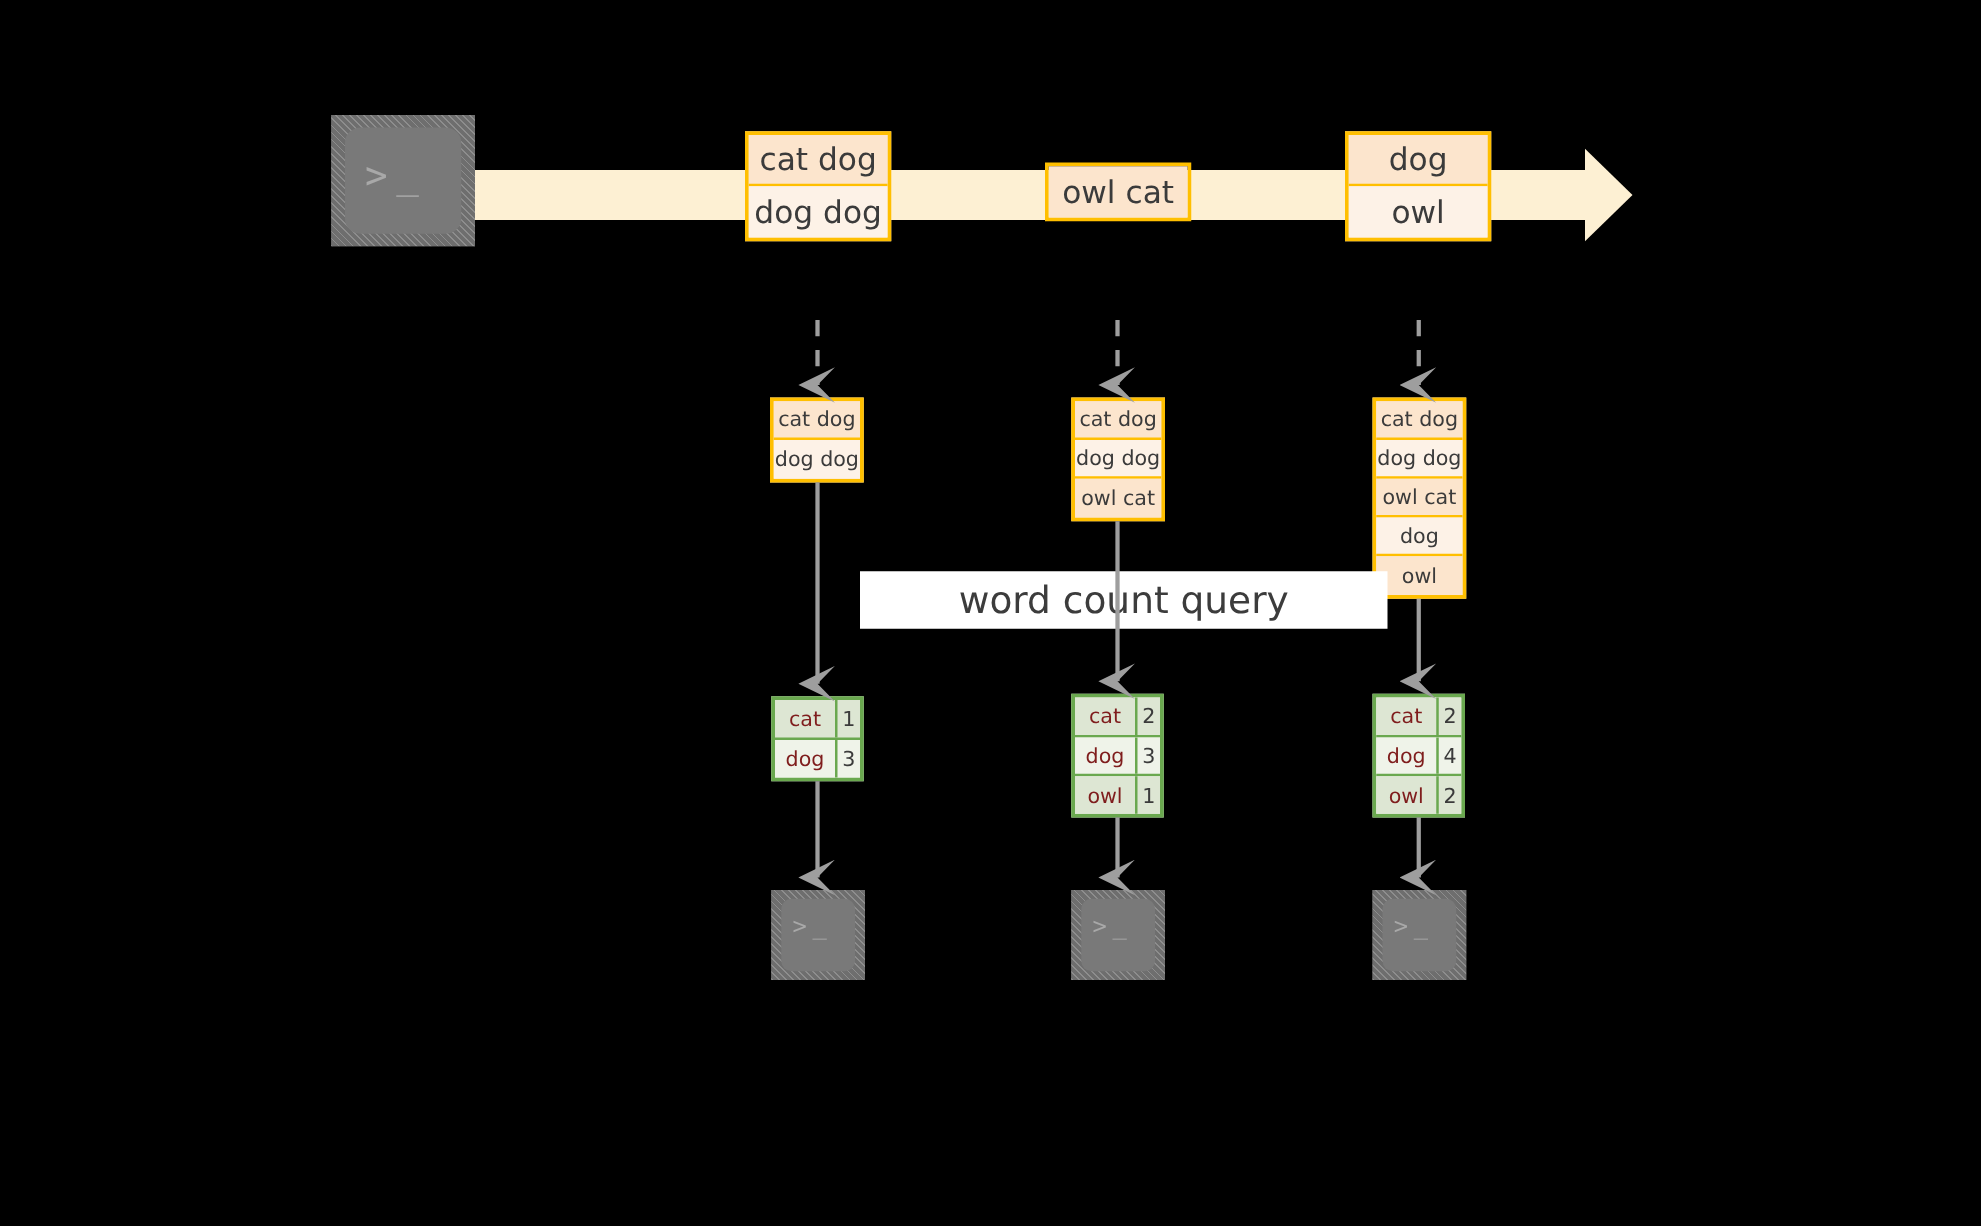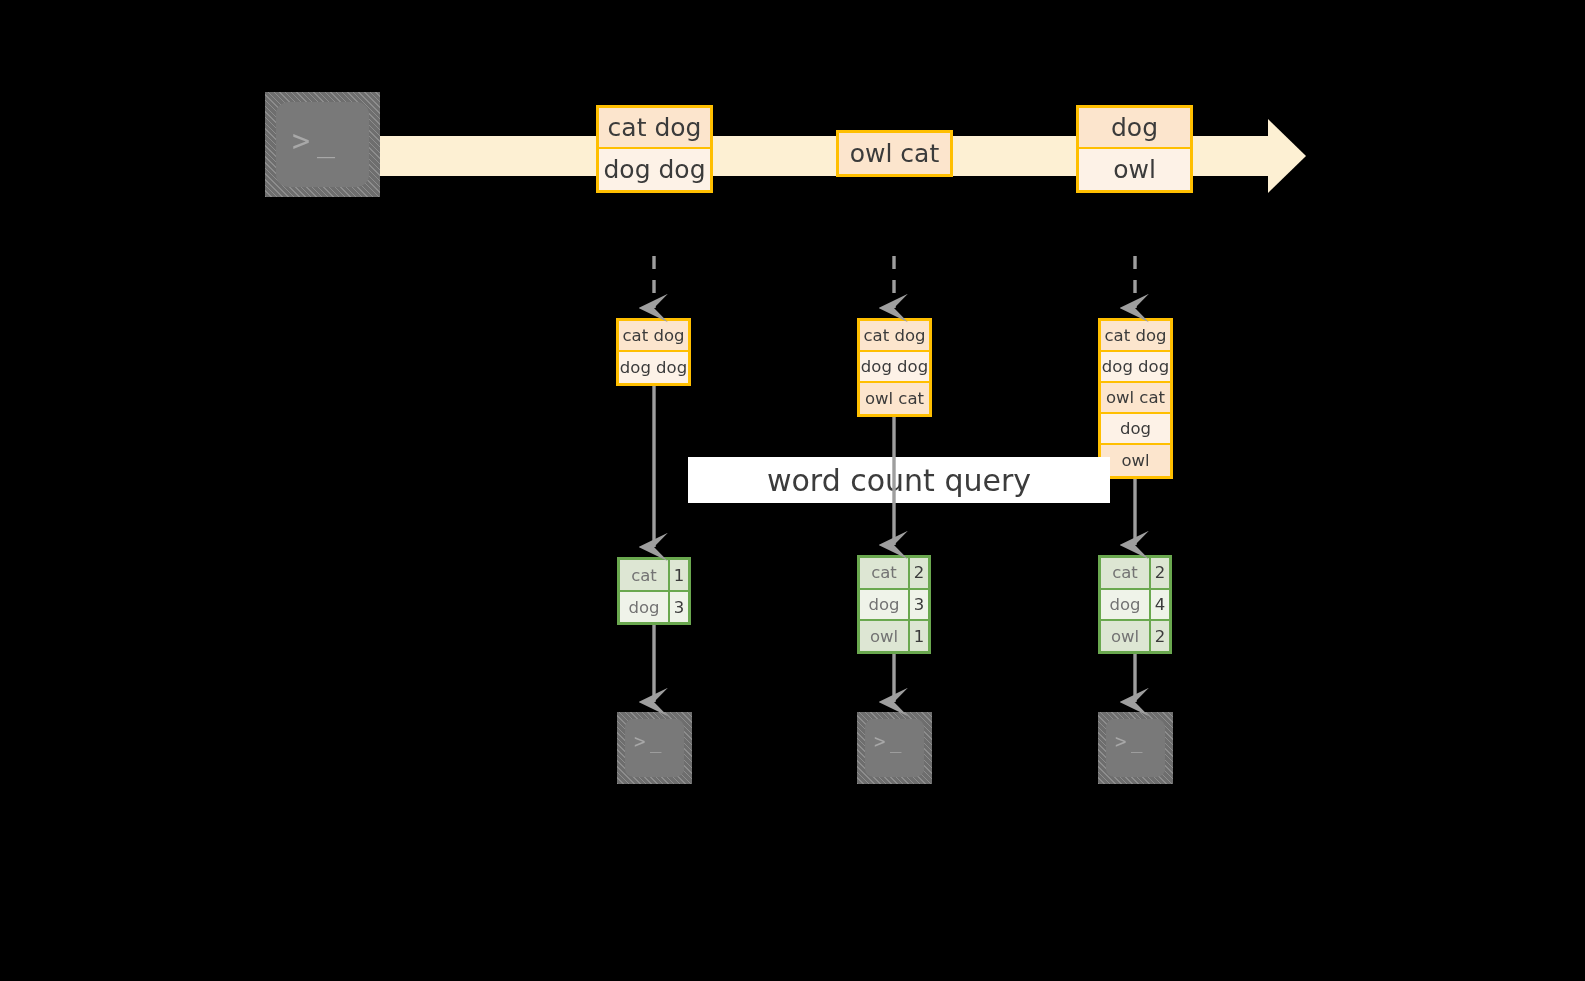--- a/index.html
+++ b/index.html
@@ -101,21 +101,21 @@
   }
   .res .row:last-child { border-bottom: none; }
   .res .row.dark  { background: #dde6d3; }
   .res .row.light { background: #eff3e9; }
   .res .word {
     flex: 0 0 48px;
     display: flex;
     align-items: center;
     justify-content: center;
     font-size: 16.5px;
-    color: #737373;
+    color: #7f1d1d;
     border-right: 2px solid #6aa84f;
   }
   .res .cnt {
     flex: 1 1 auto;
     display: flex;
     align-items: center;
     justify-content: center;
     font-size: 16.5px;
     color: #3b3b3b;
   }

